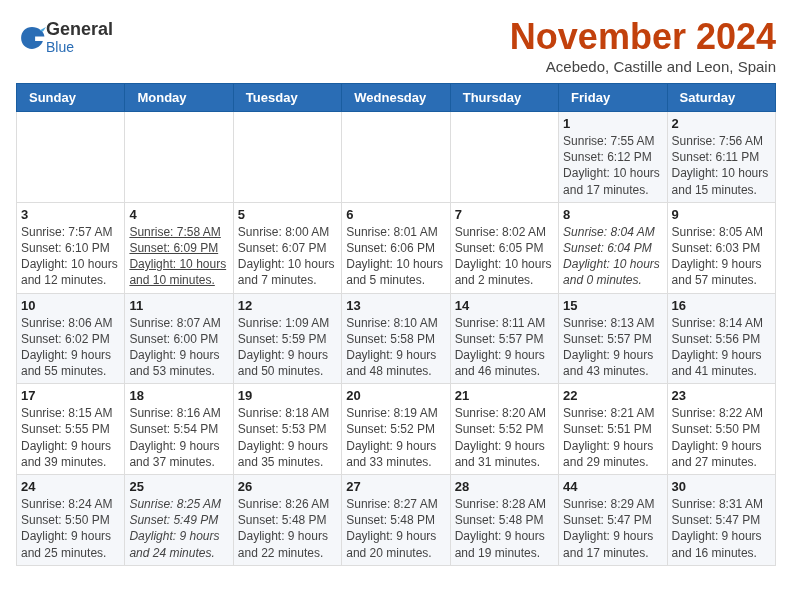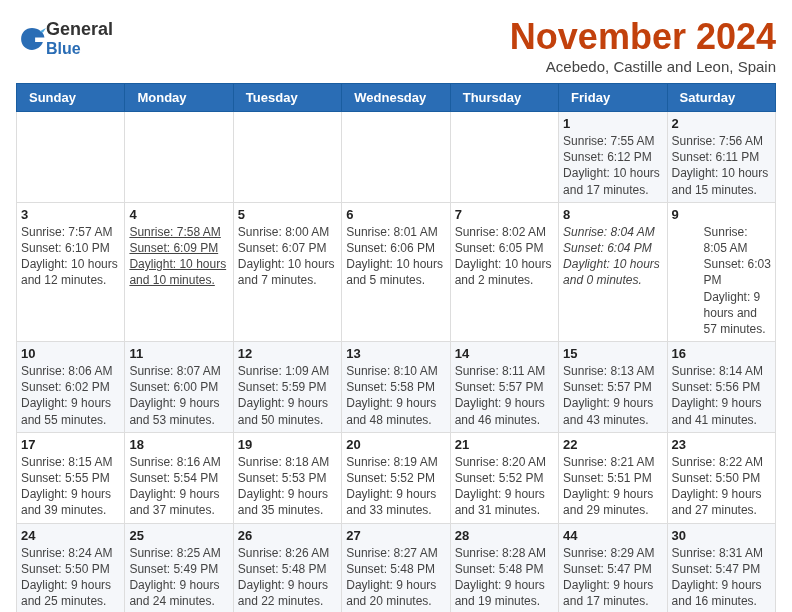--- a/index.html
+++ b/index.html
@@ -25,22 +25,22 @@
       display: flex;
       flex-direction: column;
       line-height: 1.1;
     }
     .logo-general {
       font-size: 18px;
       font-weight: bold;
       color: #333;
     }
     .logo-blue {
-      font-size: 16px;
-      font-weight: bold;
+      font-size: 14px;
+      font-weight: normal;
       color: #2a6db5;
     }
     .logo-icon {
       width: 28px;
       height: 28px;
       margin-left: 2px;
     }
     .title-area {
       text-align: right;
     }
@@ -186,21 +186,21 @@
 Daylight: 10 hours and 2 minutes.</div>
         </td>
         <td>
           <span class="day-number">8</span>
           <div class="day-info" style="white-space: pre-line; font-style: italic;">Sunrise: 8:04 AM
 Sunset: 6:04 PM
 Daylight: 10 hours and 0 minutes.</div>
         </td>
         <td>
           <span class="day-number">9</span>
-          <div class="day-info" style="white-space: pre-line; margin-left: 32px;">Sunrise: 8:05 AM
+          <div class="day-info" style="white-space: pre-line;">Sunrise: 8:05 AM
 Sunset: 6:03 PM
 Daylight: 9 hours and 57 minutes.</div>
         </td>
       </tr>
       <tr>
         <td>
           <span class="day-number">10</span>
           <div class="day-info" style="white-space: pre-line;">Sunrise: 8:06 AM
 Sunset: 6:02 PM
 Daylight: 9 hours and 55 minutes.</div>
@@ -288,21 +288,21 @@
       </tr>
       <tr>
         <td>
           <span class="day-number">24</span>
           <div class="day-info" style="white-space: pre-line;">Sunrise: 8:24 AM
 Sunset: 5:50 PM
 Daylight: 9 hours and 25 minutes.</div>
         </td>
         <td>
           <span class="day-number">25</span>
-          <div class="day-info" style="white-space: pre-line;">Sunrise: 8:25 AM
+          <div class="day-info" style="white-space: pre-line; font-style: italic;">Sunrise: 8:25 AM
 Sunset: 5:49 PM
 Daylight: 9 hours and 24 minutes.</div>
         </td>
         <td>
           <span class="day-number">26</span>
           <div class="day-info" style="white-space: pre-line;">Sunrise: 8:26 AM
 Sunset: 5:48 PM
 Daylight: 9 hours and 22 minutes.</div>
         </td>
         <td>

